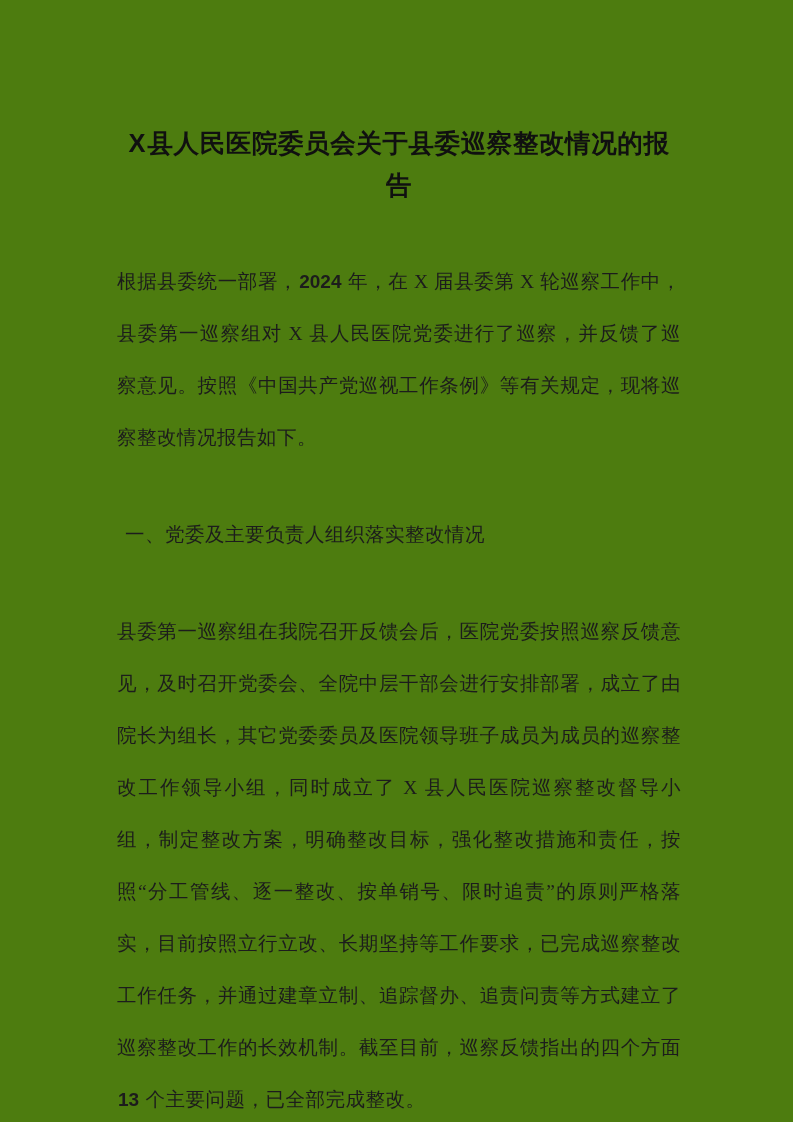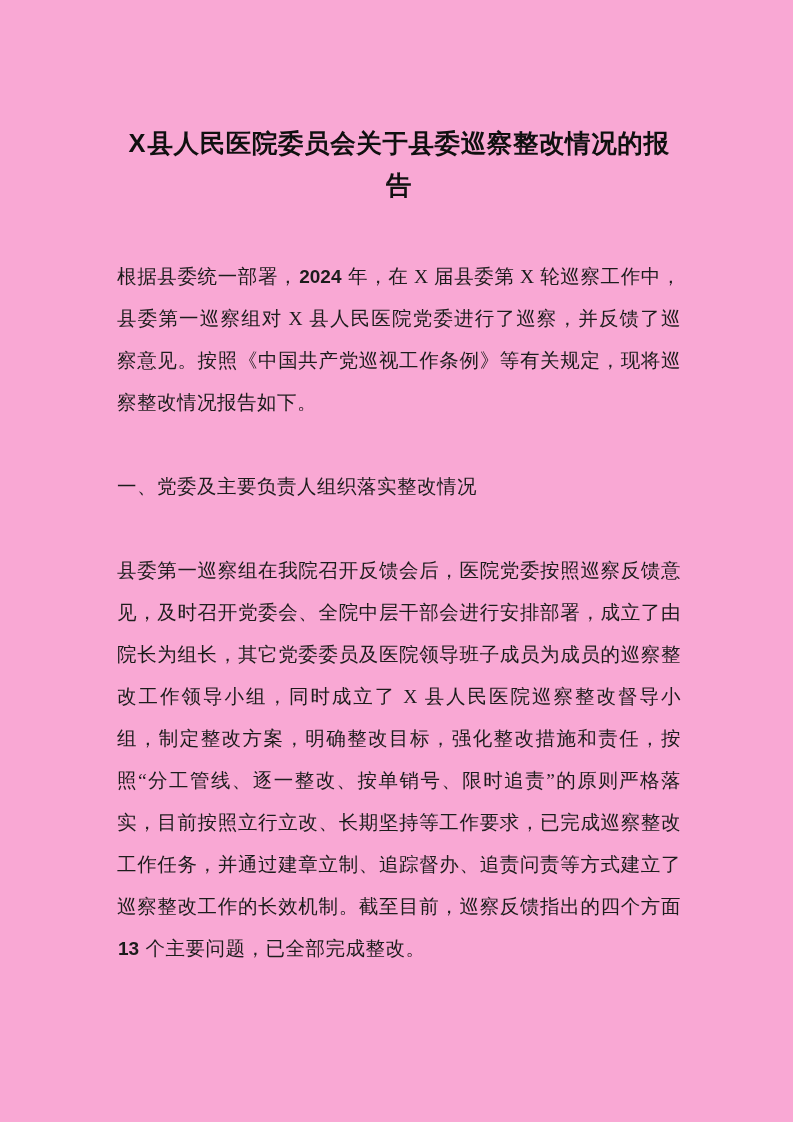--- a/index.html
+++ b/index.html
@@ -13,21 +13,21 @@
     overflow: hidden;
     font-family: "Liberation Serif", "DejaVu Serif", serif;
     color: #1a1a1a;
     -webkit-font-smoothing: antialiased;
   }
 
   .page {
     position: relative;
     width: 793px;
     height: 1122px;
-    background: #f9a8d4;
+    background: #4d7c0f;
     box-sizing: border-box;
   }
 
   .content {
     position: absolute;
     left: 117px;
     top: 0;
     width: 564px;
   }
 
@@ -46,42 +46,42 @@
   }
   .doc-title .latin {
     font-weight: 700;
     letter-spacing: 0;
     padding-right: 2px;
   }
 
   .para {
     margin: 0;
     font-size: 19.5px;
-    line-height: 42px;
+    line-height: 52px;
     text-align: justify;
     text-justify: inter-character;
     letter-spacing: 0.5px;
     color: #1c1c1c;
     word-break: break-all;
     font-family: "Liberation Serif", "DejaVu Serif", serif;
   }
   .para .num {
     font-family: "Liberation Sans", "DejaVu Sans", sans-serif;
     font-weight: 700;
     letter-spacing: 0;
     font-size: 19px;
     padding: 0 1px;
   }
 
   
   .gap-after-title { height: 50px; }
   .gap-para        { height: 42px; }
 
   .section-heading {
-    margin: 0;
+    margin: 8px;
     font-size: 19.5px;
     line-height: 42px;
     font-weight: 400;
     text-align: left;
     letter-spacing: 0.5px;
     color: #1c1c1c;
     font-family: "Liberation Serif", "DejaVu Serif", serif;
     word-break: break-all;
   }
 </style>

